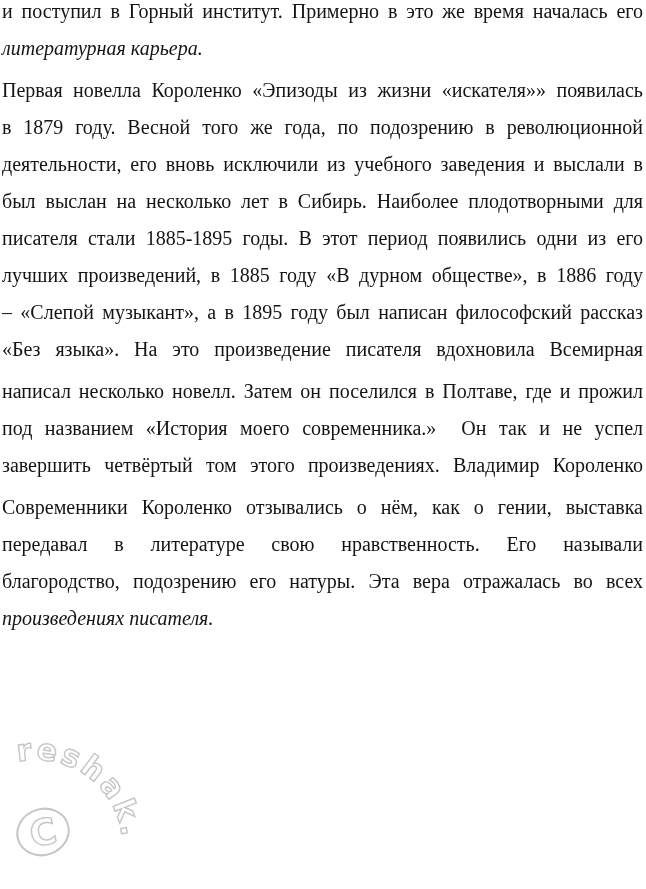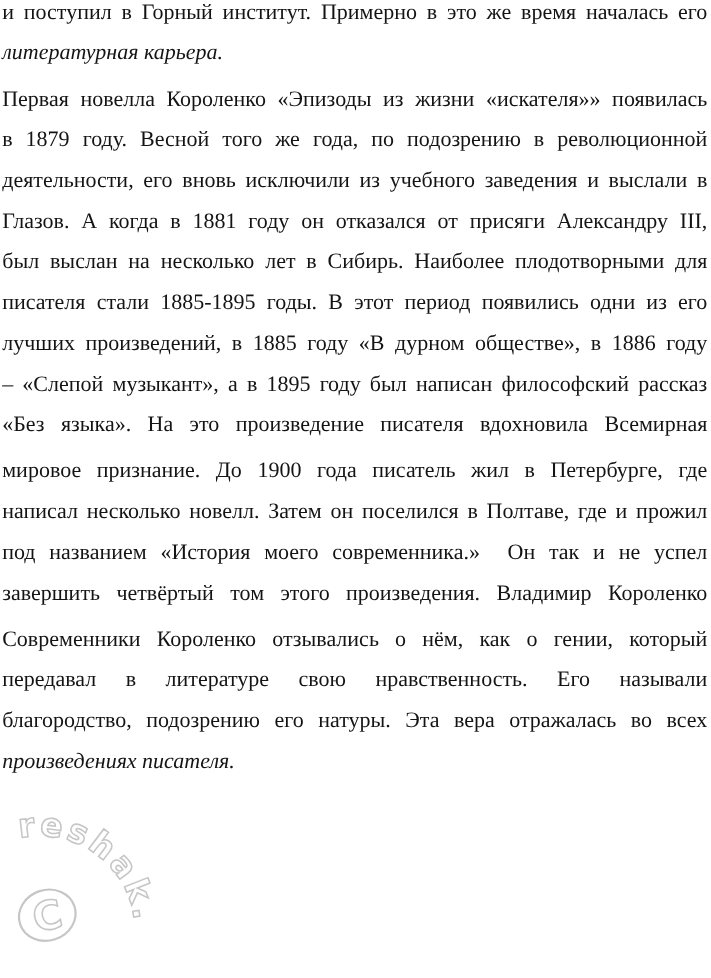--- a/index.html
+++ b/index.html
@@ -55,35 +55,33 @@
 
 <div class="page" id="document-body">
     <div class="paragraph">
       <div class="line">и поступил в Горный институт. Примерно в это же время началась его</div>
       <div class="line para-end">литературная карьера.</div>
     </div>
     <div class="paragraph">
       <div class="line">Первая новелла Короленко «Эпизоды из жизни «искателя»» появилась</div>
       <div class="line">в 1879 году. Весной того же года, по подозрению в революционной</div>
       <div class="line">деятельности, его вновь исключили из учебного заведения и выслали в</div>
-      <div class="line">Глазов. А когда в 1881 году он отказался от присяги Александру III,</div>
       <div class="line">был выслан на несколько лет в Сибирь. Наиболее плодотворными для</div>
       <div class="line">писателя стали 1885-1895 годы. В этот период появились одни из его</div>
       <div class="line">лучших произведений, в 1885 году «В дурном обществе», в 1886 году</div>
       <div class="line">– «Слепой музыкант», а в 1895 году был написан философский рассказ</div>
       <div class="line">«Без языка». На это произведение писателя вдохновила Всемирная</div>
     </div>
     <div class="paragraph">
-      <div class="line">мировое признание. До 1900 года писатель жил в Петербурге, где</div>
       <div class="line">написал несколько новелл. Затем он поселился в Полтаве, где и прожил</div>
       <div class="line">под названием «История моего современника.»&nbsp; Он так и не успел</div>
-      <div class="line">завершить четвёртый том этого произведения. Владимир Короленко</div>
+      <div class="line">завершить четвёртый том этого произведениях. Владимир Короленко</div>
     </div>
     <div class="paragraph">
-      <div class="line">Современники Короленко отзывались о нём, как о гении, который</div>
+      <div class="line">Современники Короленко отзывались о нём, как о гении, выставка</div>
       <div class="line">передавал в литературе свою нравственность. Его называли</div>
       <div class="line">благородство, подозрению его натуры. Эта вера отражалась во всех</div>
       <div class="line para-end">произведениях писателя.</div>
     </div>
   </div>
 
 <svg class="watermark-layer" width="646" height="889" viewBox="0 0 646 889" xmlns="http://www.w3.org/2000/svg">
   <path id="wmArc" d="M 18 762 A 86 86 0 0 1 122 838" fill="none" stroke="none"></path>
   <text class="wm-letters" font-size="30" letter-spacing="3" fill="#ffffff" stroke="#c6c6c6" stroke-width="1.4">
     <textPath href="#wmArc">reshak.ru</textPath>

